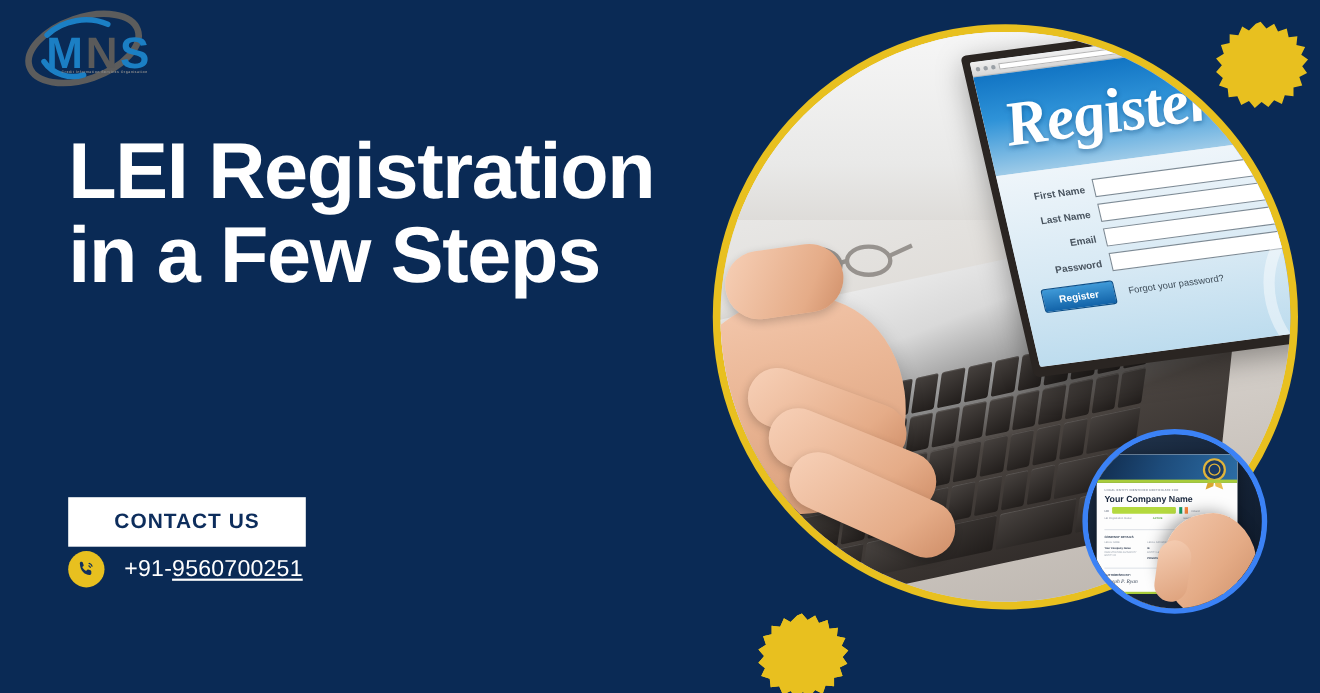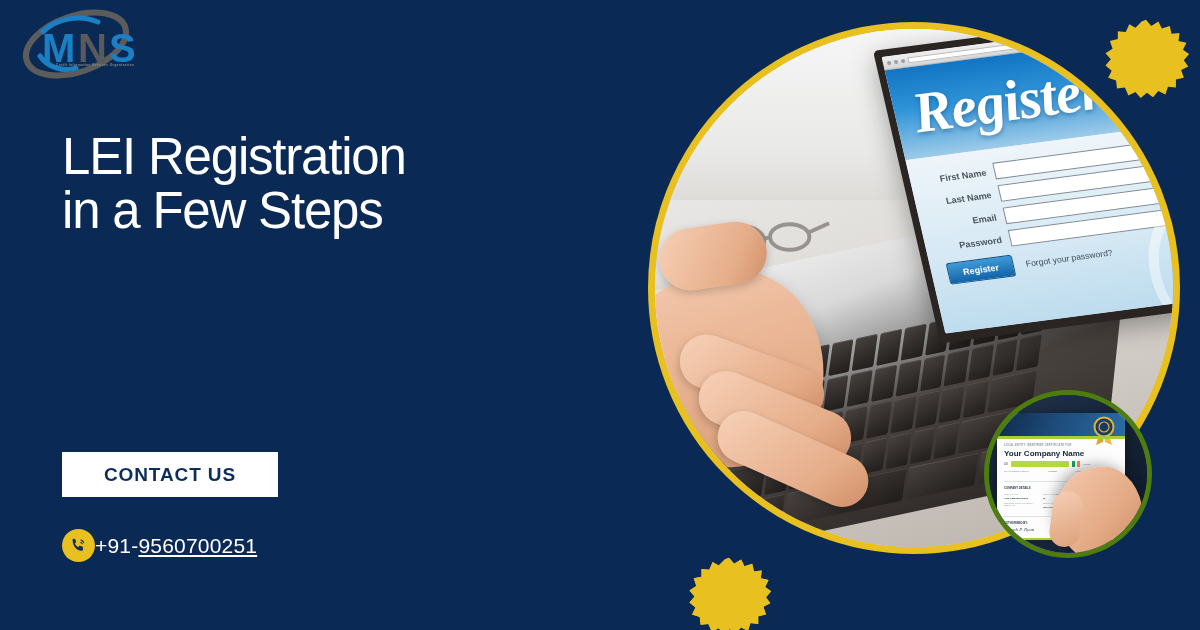--- a/index.html
+++ b/index.html
@@ -16,44 +16,43 @@
   .logo svg { width:100%; height:100%; display:block; }
   .logo-tagline {
     position:absolute; left:42px; top:57px;
     font-size:3.2px; letter-spacing:.4px; color:#8b8b8b;
     white-space:nowrap; font-weight:700;
   }
 
   
   .headline {
     position:absolute; left:62px; top:118px; width:600px;
-    color:#ffffff; font-weight:400; font-size:51px; line-height:1.06;
+    color:#ffffff; font-weight:700; font-size:72px; line-height:1.06;
     letter-spacing:-1.2px;
-    margin-top:12px;
   }
   .headline .l2 { display:block; }
 
   .subcopy {
     position:absolute; left:62px; top:284px; width:500px;
     color:#eef2f7; font-size:21.5px; line-height:1.45; font-weight:400;
     letter-spacing:.1px;
   }
 
   .cta {
     position:absolute; left:62px; top:452px;
     width:216px; height:45px;
     background:#ffffff; color:#0d2d5c;
     display:flex; align-items:center; justify-content:center;
     font-weight:700; font-size:19px; letter-spacing:.9px;
     cursor:pointer; border:none;
   }
 
   .phone-row {
-    position:absolute; left:62px; top:529px;
-    display:flex; align-items:center; 
+    position:absolute; left:62px; top:501px;
+    display:flex; align-items:center; gap:18px;
   }
   .phone-badge {
     width:33px; height:33px; border-radius:50%;
     background:#e8c01f; display:flex; align-items:center; justify-content:center;
     flex:0 0 auto;
   }
   .phone-badge svg { width:19px; height:19px; display:block; }
   .phone-num {
     color:#ffffff; font-size:21px; letter-spacing:.2px; white-space:nowrap;
   }
@@ -203,21 +202,21 @@
   }
   .f1 { left:22px;  top:322px; width:150px; height:54px; border-radius:28px; transform:rotate(20deg); }
   .f2 { left:40px;  top:362px; width:160px; height:54px; border-radius:28px; transform:rotate(22deg); }
   .f3 { left:58px;  top:404px; width:160px; height:52px; border-radius:28px; transform:rotate(24deg); }
   .f4 { left:4px;   top:196px; width:108px; height:62px; border-radius:34px; transform:rotate(-8deg); }
 
   
   .inset-circle {
     position:absolute; left:984px; top:390px;
     width:168px; height:168px; border-radius:50%;
-    border:5px solid #4d7c0f; overflow:hidden;
+    border:5px solid #3b82f6; overflow:hidden;
     background:#1d2a3a;
   }
   .inset-photo {
     position:absolute; inset:0;
     background:linear-gradient(150deg,#22354d 0%,#16253a 40%,#0d1726 100%);
   }
   .cert {
     position:absolute; left:8px; top:18px; width:128px; height:140px;
     background:#fdfdfd; box-shadow:0 4px 14px rgba(0,0,0,.45);
     overflow:hidden;

